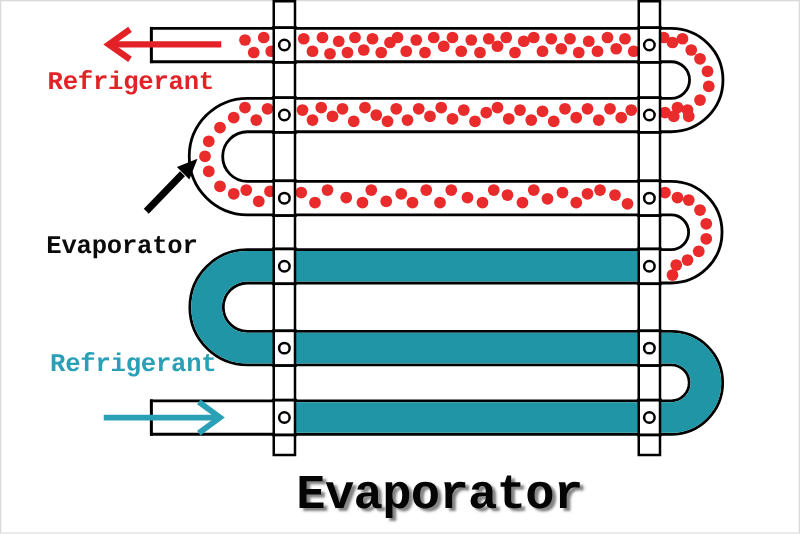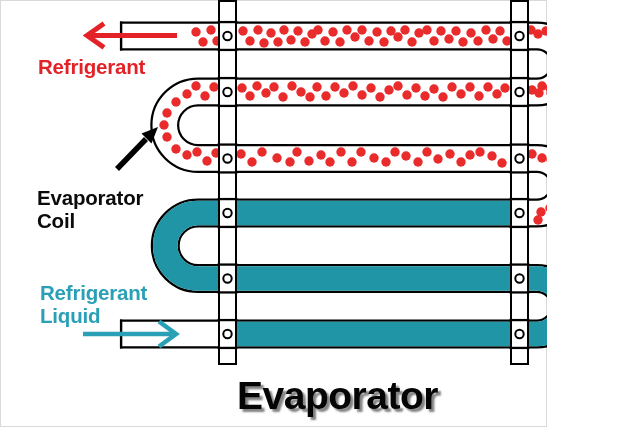--- a/index.html
+++ b/index.html
@@ -1,19 +1,19 @@
 <!DOCTYPE html>
 <html><head>
 <meta charset="utf-8">
 <style>
   html,body{margin:0;padding:0;background:#fff;}
   .stage{
-    position:relative;width:547px;height:427px;background:#ffffff;
+    position:relative;width:640px;height:427px;background:#ffffff;
     overflow:hidden;box-shadow:inset 0 0 0 1px #d9d9d9;
-    font-family:Liberation Sans, sans-serif;
+    font-family:Liberation Mono, monospace;
   }
   svg.diagram{position:absolute;left:0;top:0;}
   .lbl{position:absolute;font-weight:bold;font-size:20.5px;line-height:23px;letter-spacing:-0.2px;}
   .lbl span{display:block;}
   .lbl-vapour{left:38px;top:55px;}
   .lbl-coil{left:37px;top:186px;color:#0b0b0b;}
   .lbl-liquid{left:40px;top:281px;}
   .title{
     position:absolute;left:237px;top:374px;font-weight:bold;font-size:39px;
     color:#050505;letter-spacing:-0.5px;
@@ -210,22 +210,20 @@
       <line x1="117" y1="169" x2="146" y2="139" stroke="#000000" stroke-width="5.5"></line>
       <polygon points="158,127 151.5,143.5 141.5,133.5" fill="#000000"></polygon>
     </svg>
 
   <div class="lbl lbl-vapour" style="color: rgb(227, 34, 39);">
     <span>Refrigerant</span>
   </div>
 
   <div class="lbl lbl-coil">
     <span>Evaporator</span>
-    <span>Coil</span>
   </div>
 
   <div class="lbl lbl-liquid" style="color: rgb(42, 160, 182);">
     <span>Refrigerant</span>
-    <span>Liquid</span>
   </div>
 
   <div class="title">Evaporator</div>
 </div>
 
 </body></html>

